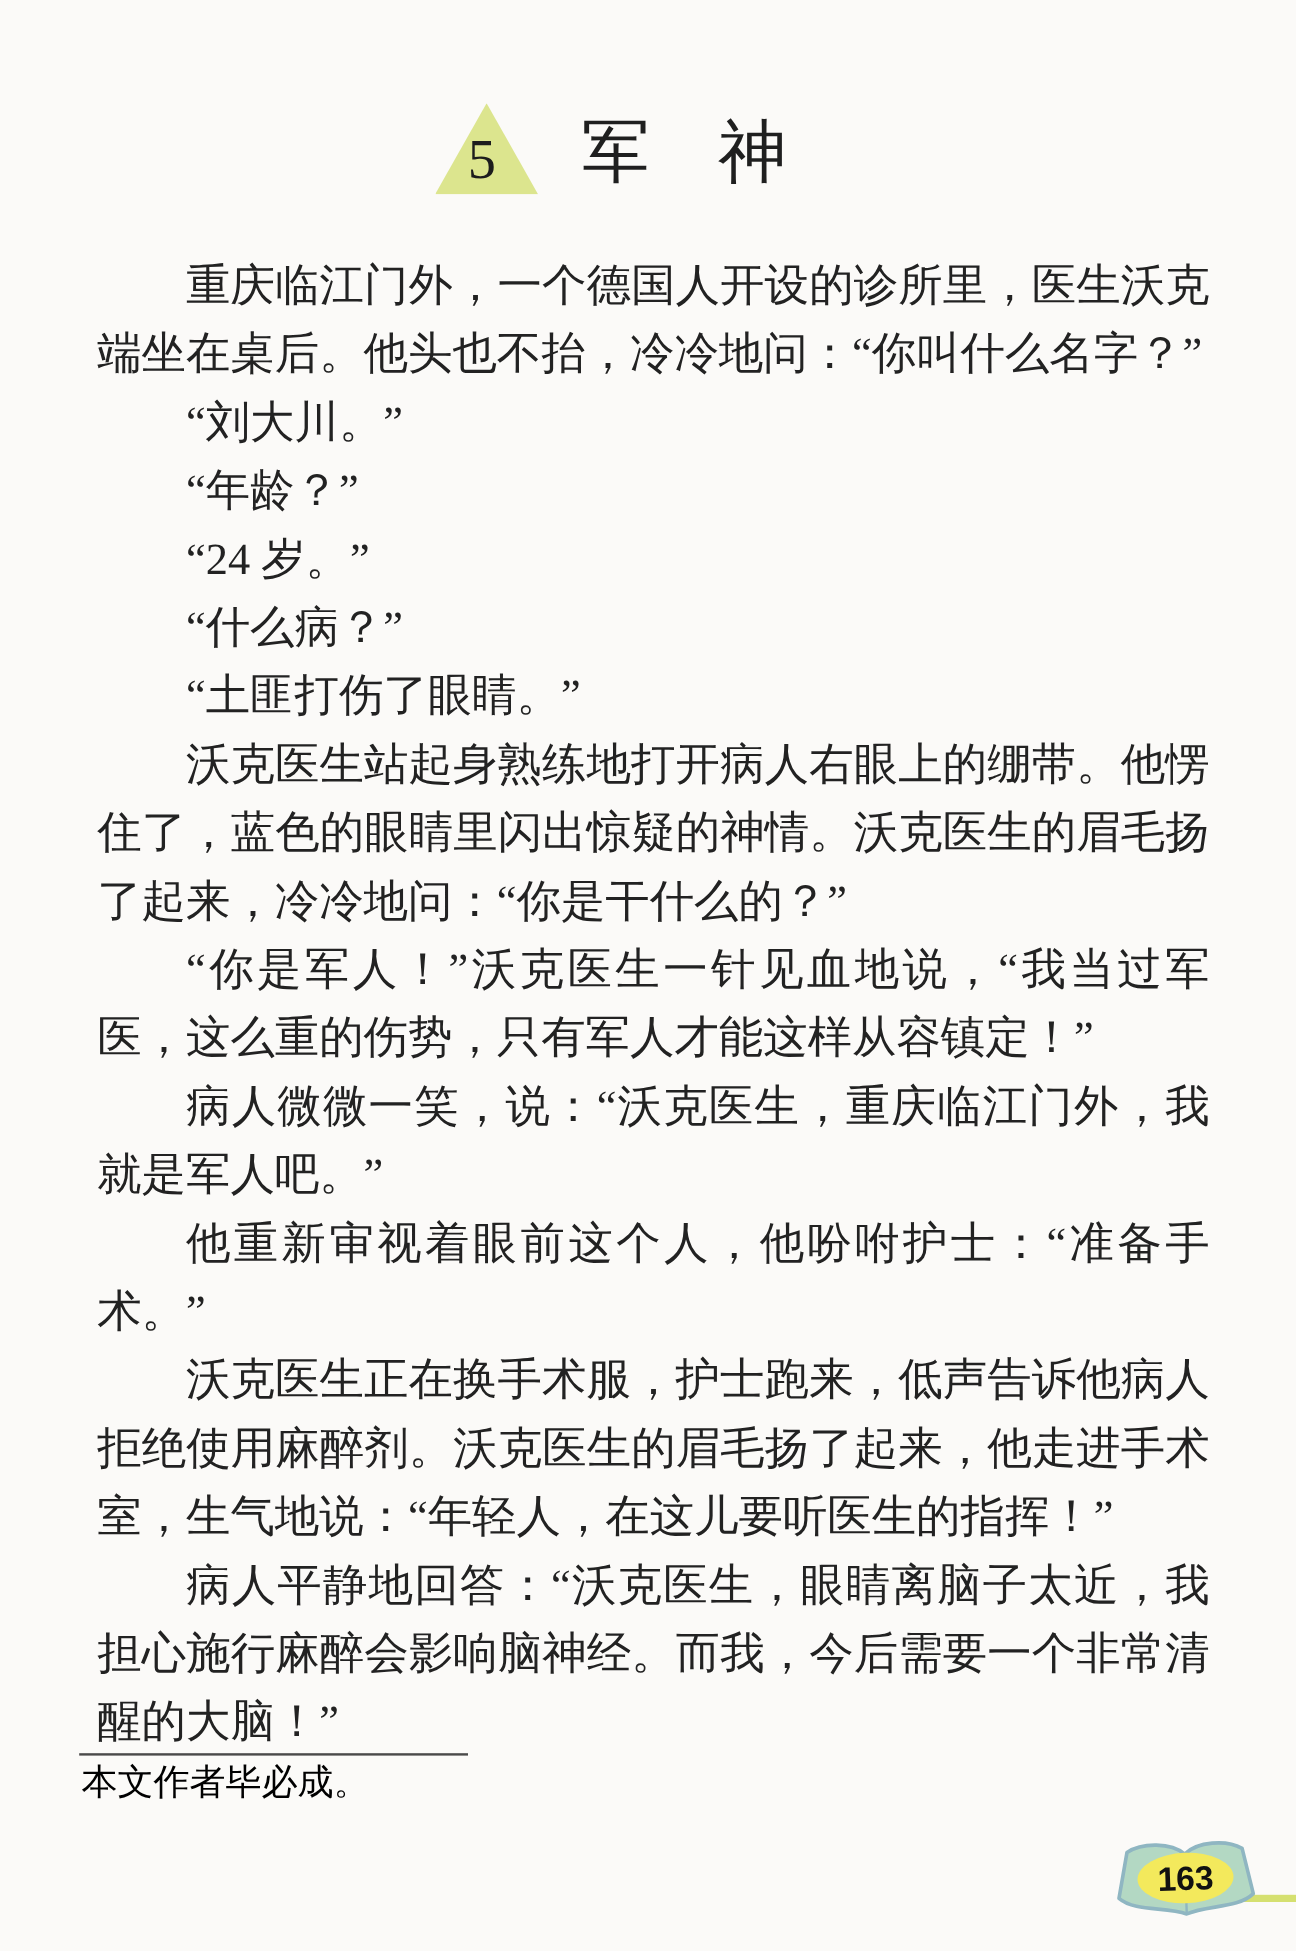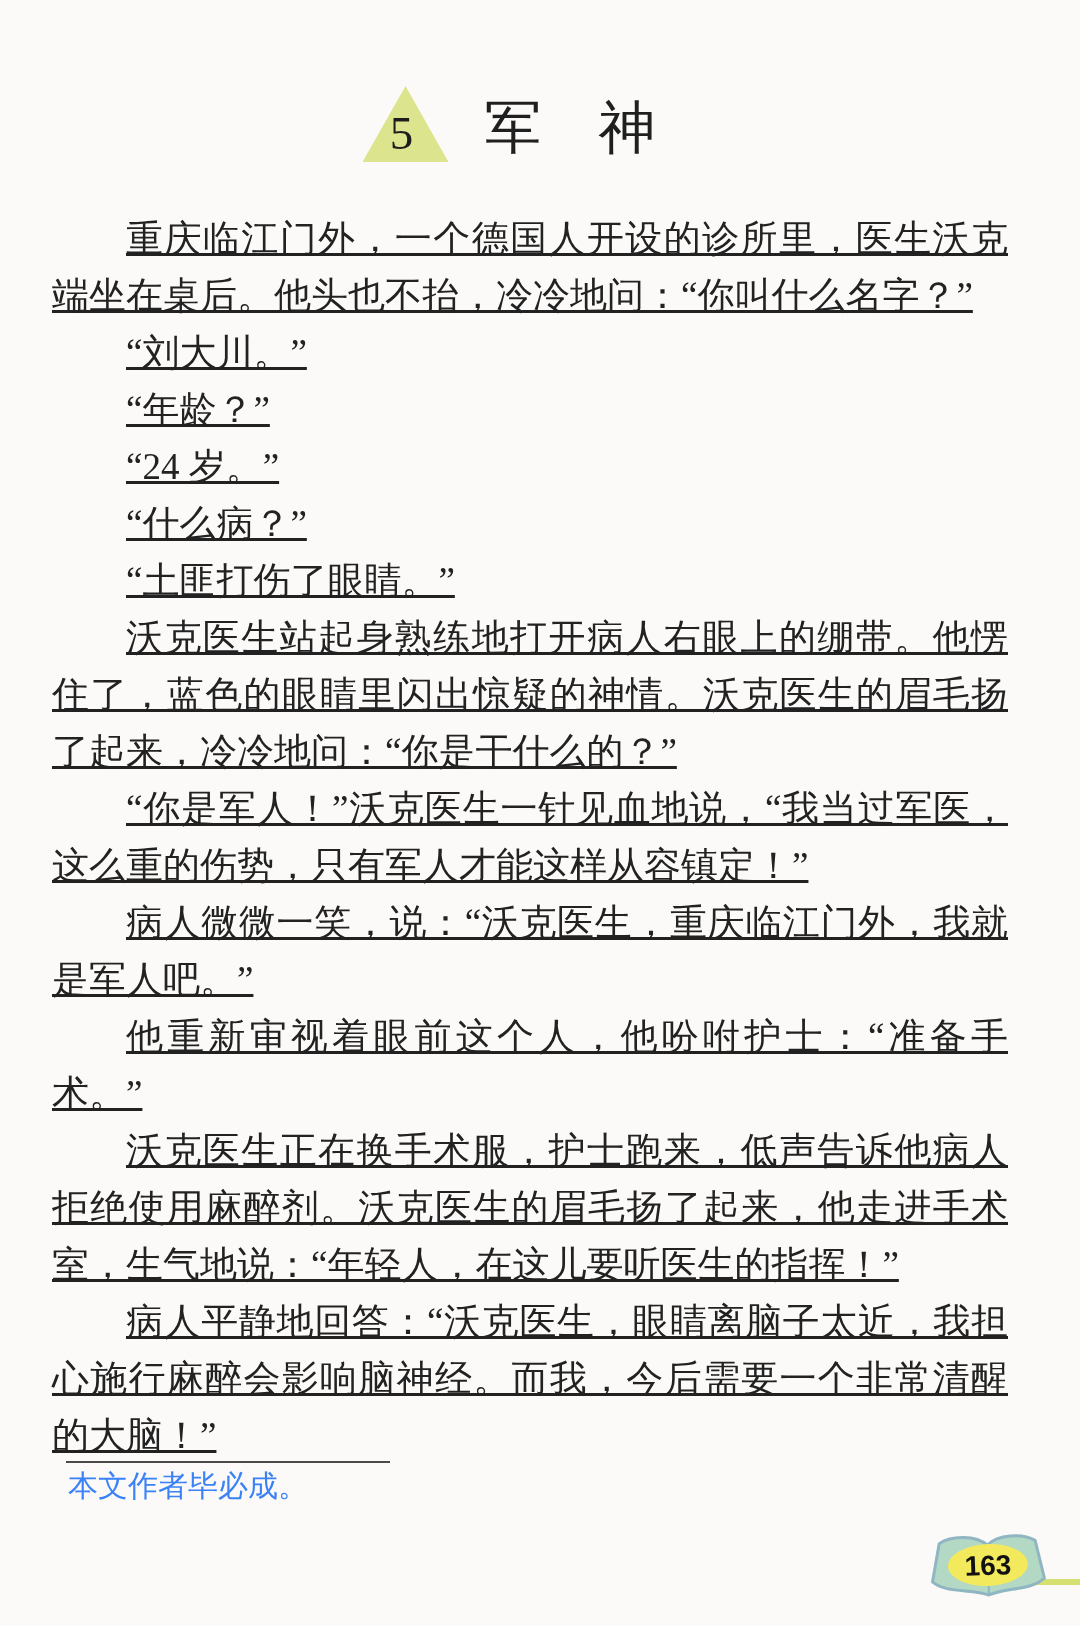--- a/index.html
+++ b/index.html
@@ -28,34 +28,33 @@
   .triangle .num{
     font-size:47px; line-height:1; color:#1d1d1d;
     padding-bottom:5px; transform:translateX(-4px);
   }
   .lesson-title{
     font-size:57px; line-height:1; color:#1f1f1f;
     font-weight:400; margin-bottom:6px; white-space:pre;
   }
   
   .lesson-body{
-    position:absolute; top:210px; left:52px; right:72px;
+    position:absolute; top:210px; left:81px; right:72px;
     font-size:37px; line-height:57px; text-align:justify;
     color:var(--ink);
-    text-decoration:underline;
   }
   .para{ text-indent:2em; margin:0; }
   
   .footnote-rule{
     position:absolute; left:66px; top:1461px; width:324px; height:2px;
     background:var(--rule);
   }
   .footnote{
     position:absolute; left:68px; top:1468px;
-    font-size:30px; line-height:36px; color:#3b82f6;
+    font-size:30px; line-height:36px; color:#000000;
   }
   
   .edge-stripe{
     position:absolute; left:1002px; right:0; top:1579px; height:6px;
     background:var(--stripe); z-index:1;
   }
   .page-badge{
     position:absolute; left:925px; top:1532px; width:126px; height:70px;
     z-index:2; transform:rotate(-2deg);
   }

